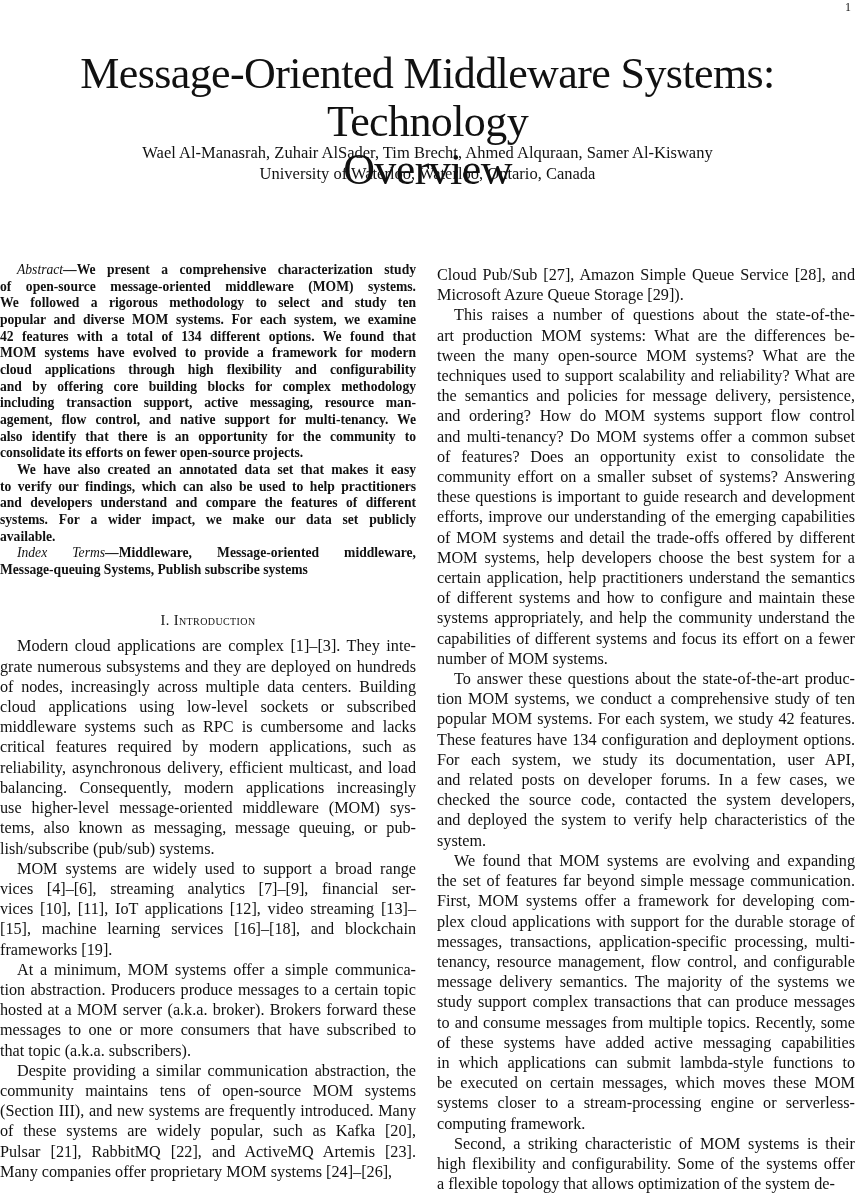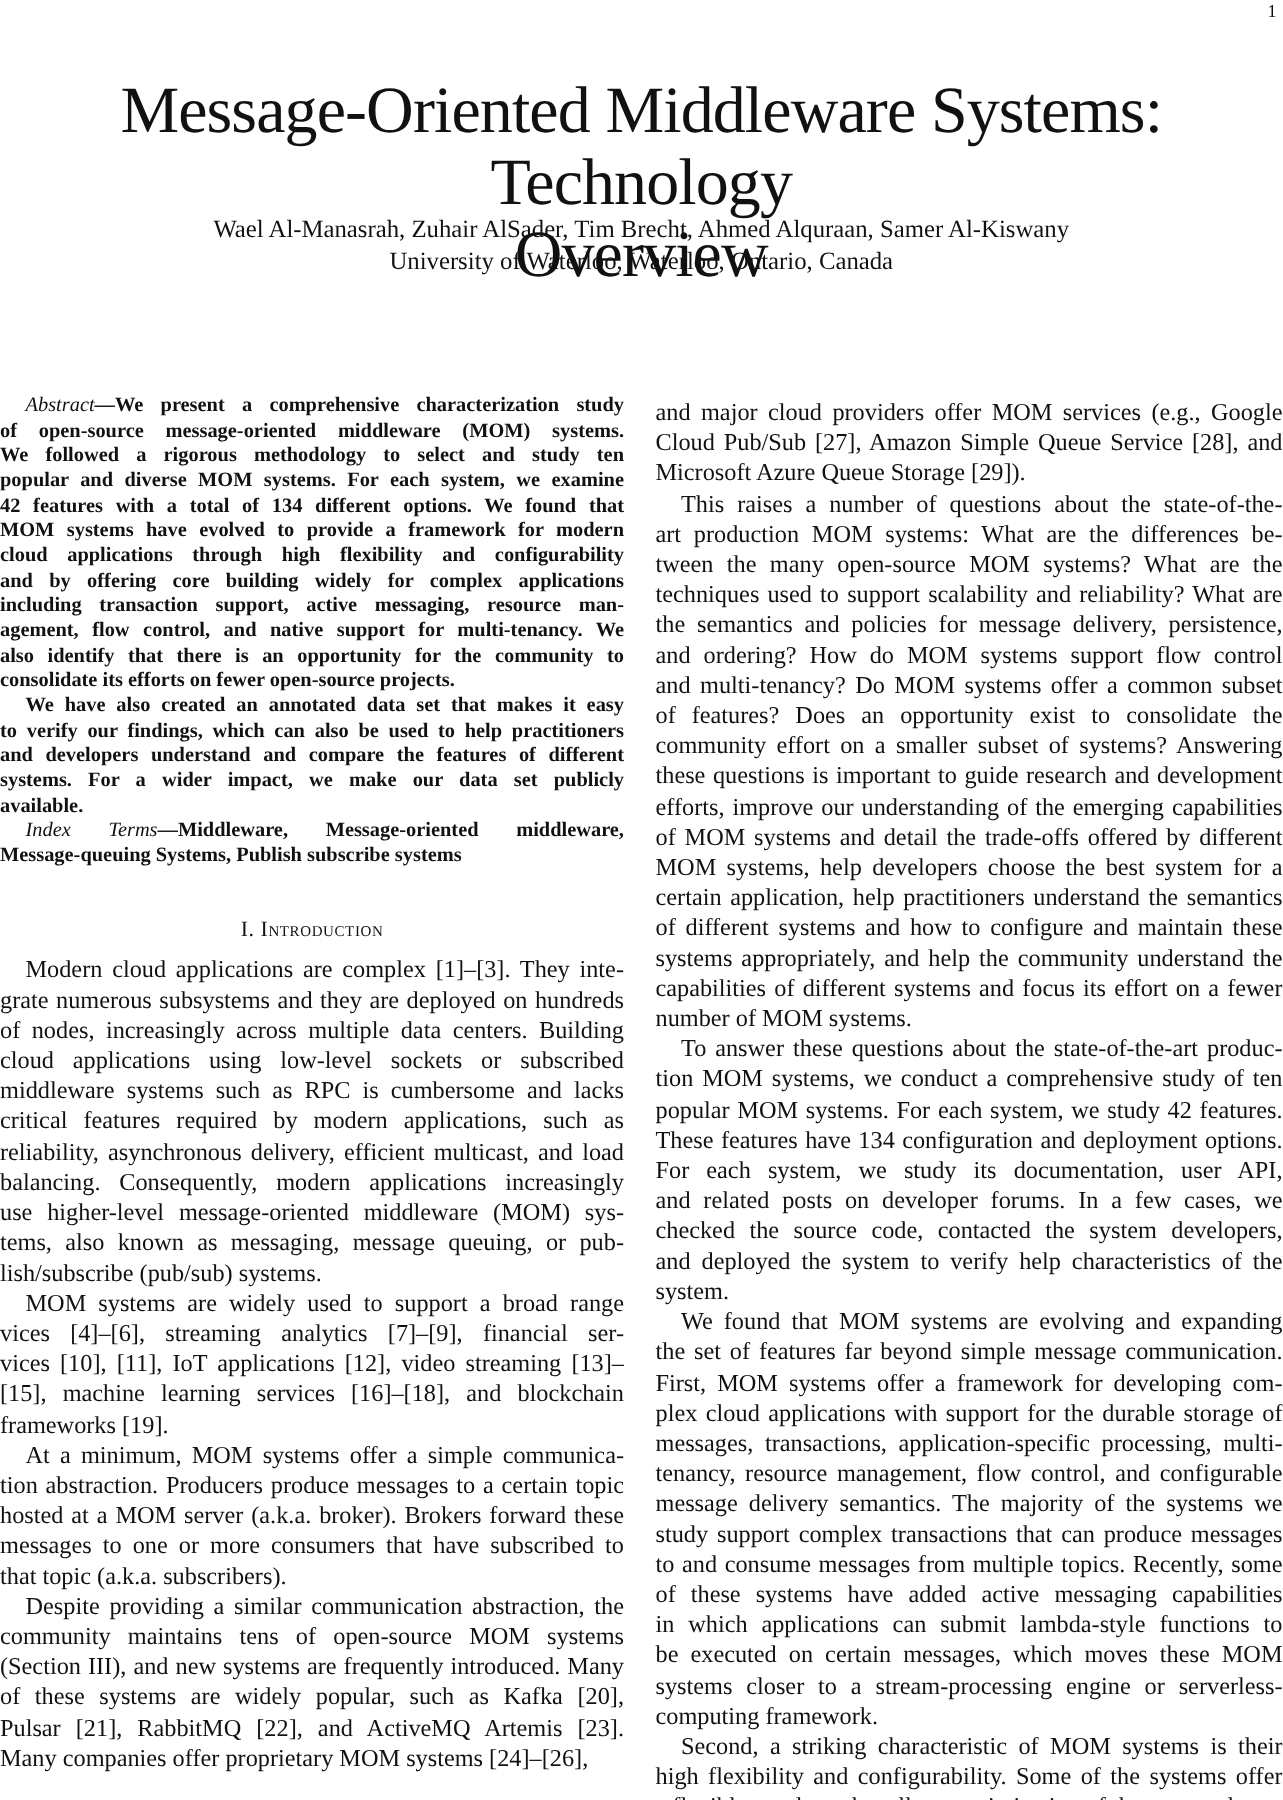--- a/index.html
+++ b/index.html
@@ -52,21 +52,21 @@
 <div class="col col-left">
   <div class="abstract">
     <div class="para" id="abs-p1">
         <span class="line indent"><span class="it">Abstract</span><span>—</span><span>We present a comprehensive characterization study</span></span>
         <span class="line">of open-source message-oriented middleware (MOM) systems.</span>
         <span class="line">We followed a rigorous methodology to select and study ten</span>
         <span class="line">popular and diverse MOM systems. For each system, we examine</span>
         <span class="line">42 features with a total of 134 different options. We found that</span>
         <span class="line">MOM systems have evolved to provide a framework for modern</span>
         <span class="line">cloud applications through high flexibility and configurability</span>
-        <span class="line">and by offering core building widely for complex applications</span>
+        <span class="line">and by offering core building blocks for complex methodology</span>
         <span class="line">including transaction support, active messaging, resource man-</span>
         <span class="line">agement, flow control, and native support for multi-tenancy. We</span>
         <span class="line">also identify that there is an opportunity for the community to</span>
         <span class="line last">consolidate its efforts on fewer open-source projects.</span>
       </div>
     <div class="para" id="abs-p2">
         <span class="line indent">We have also created an annotated data set that makes it easy</span>
         <span class="line">to verify our findings, which can also be used to help practitioners</span>
         <span class="line">and developers understand and compare the features of different</span>
         <span class="line">systems. For a wider impact, we make our data set publicly</span>
@@ -115,21 +115,20 @@
         <span class="line">of these systems are widely popular, such as Kafka [20],</span>
         <span class="line">Pulsar [21], RabbitMQ [22], and ActiveMQ Artemis [23].</span>
         <span class="line last">Many companies offer proprietary MOM systems [24]–[26],</span>
       </div>
     </div>
 </div>
 
 <div class="col col-right">
   <div class="body" id="right-body">
       <div class="para">
-        <span class="line">and major cloud providers offer MOM services (e.g., Google</span>
         <span class="line">Cloud Pub/Sub [27], Amazon Simple Queue Service [28], and</span>
         <span class="line last">Microsoft Azure Queue Storage [29]).</span>
       </div>
       <div class="para">
         <span class="line indent">This raises a number of questions about the state-of-the-</span>
         <span class="line">art production MOM systems: What are the differences be-</span>
         <span class="line">tween the many open-source MOM systems? What are the</span>
         <span class="line">techniques used to support scalability and reliability? What are</span>
         <span class="line">the semantics and policies for message delivery, persistence,</span>
         <span class="line">and ordering? How do MOM systems support flow control</span>

